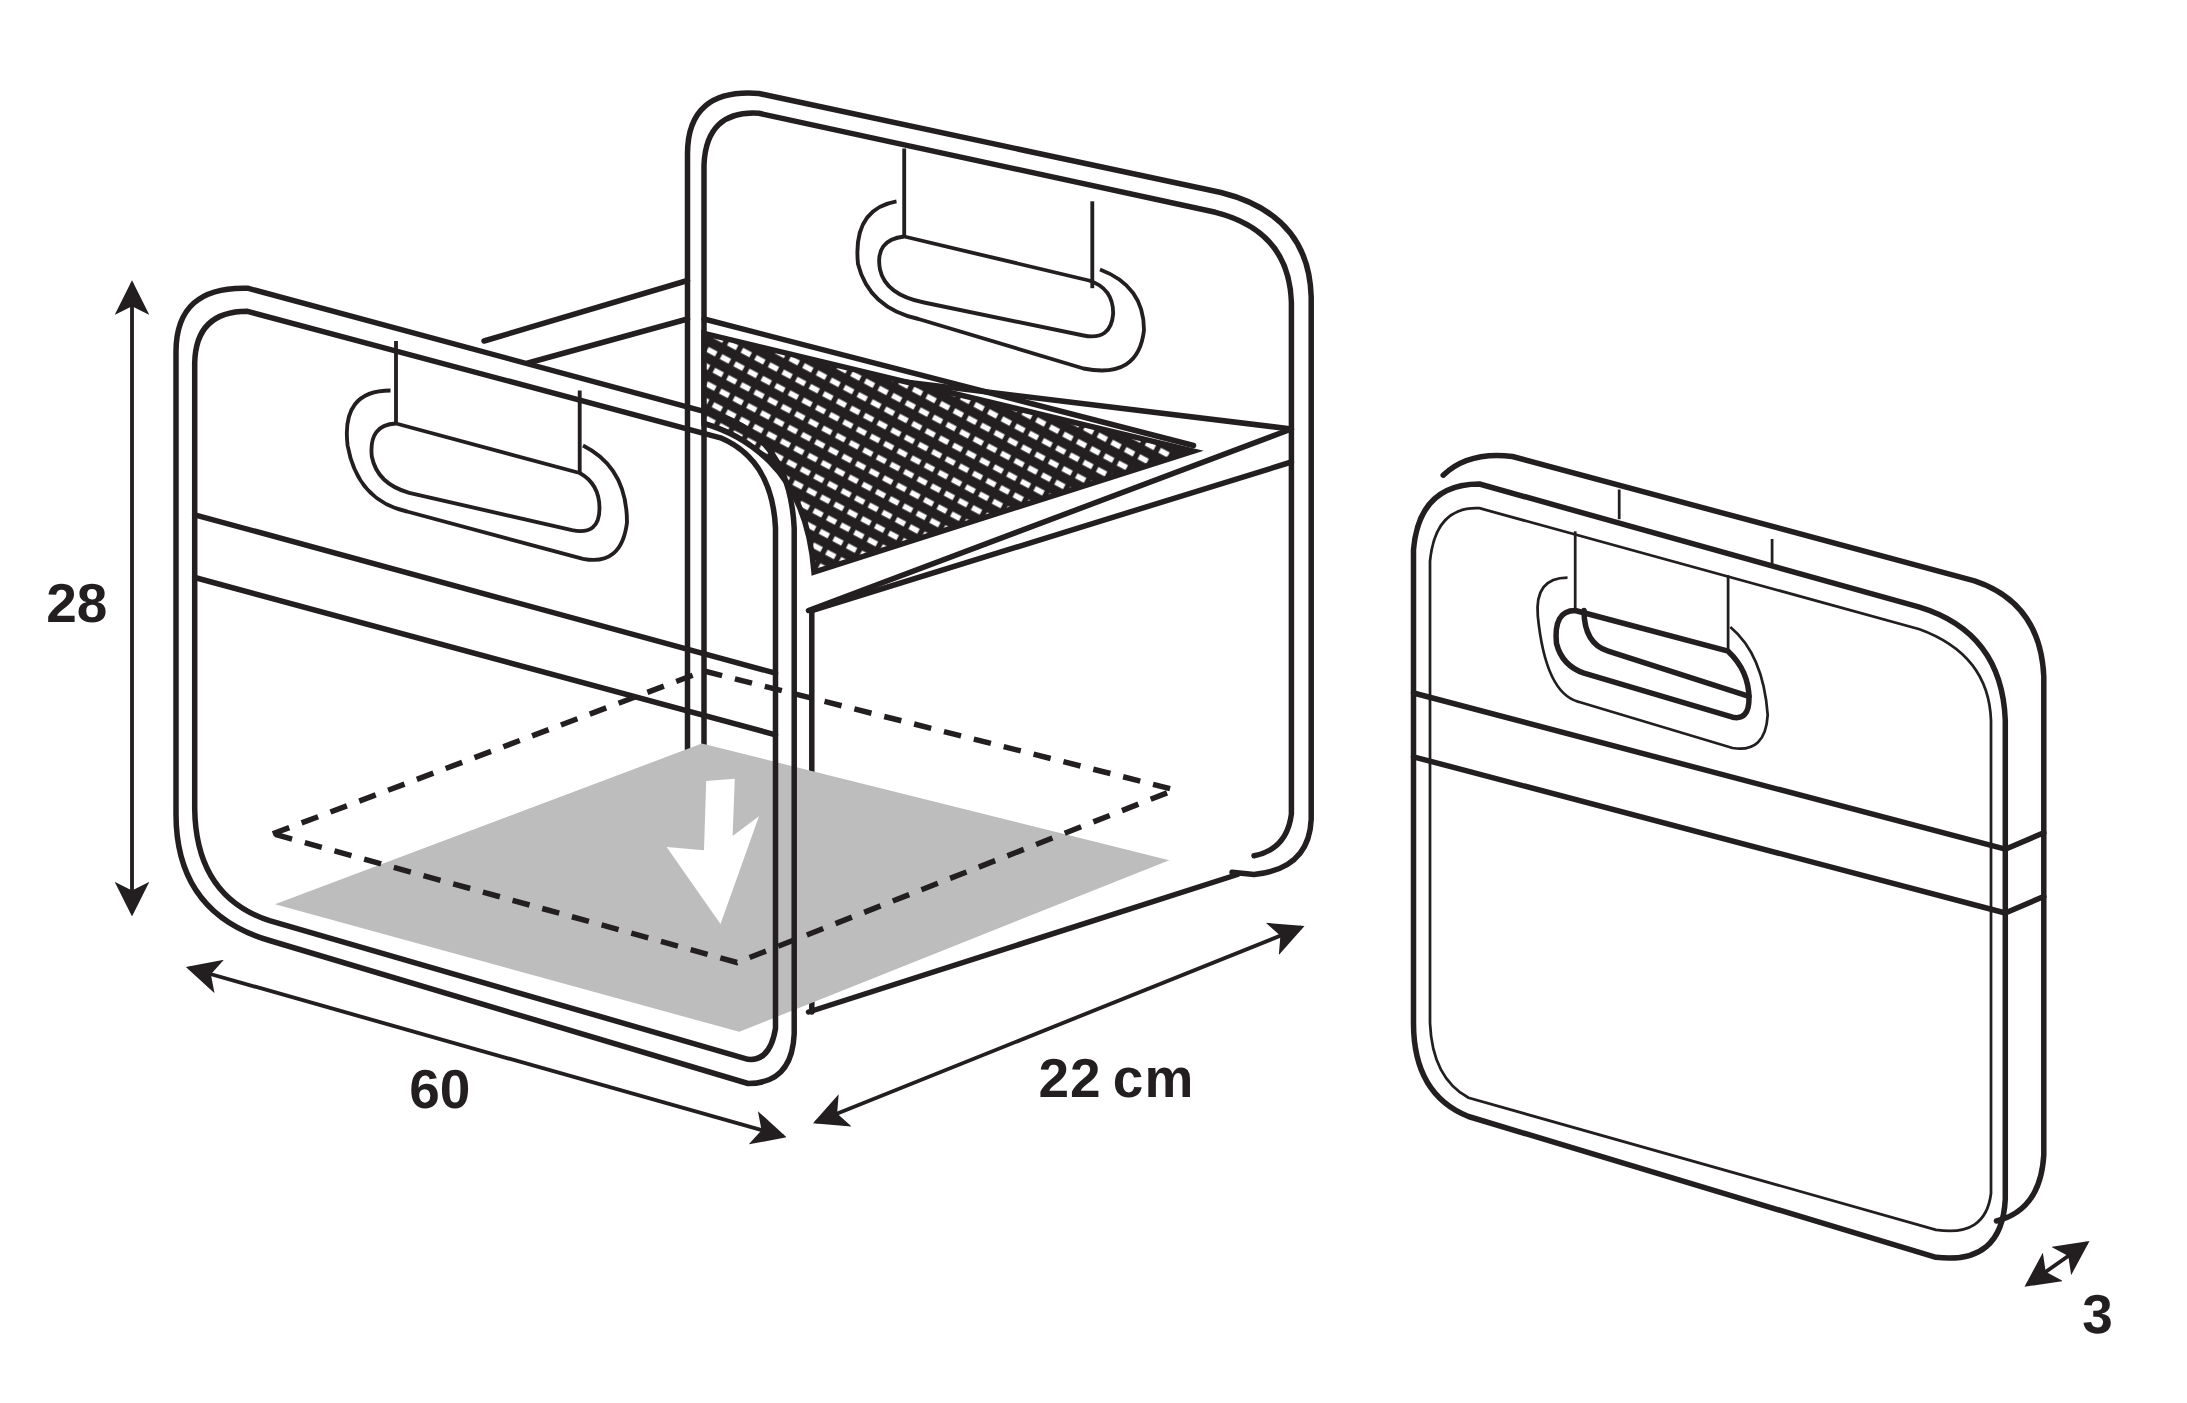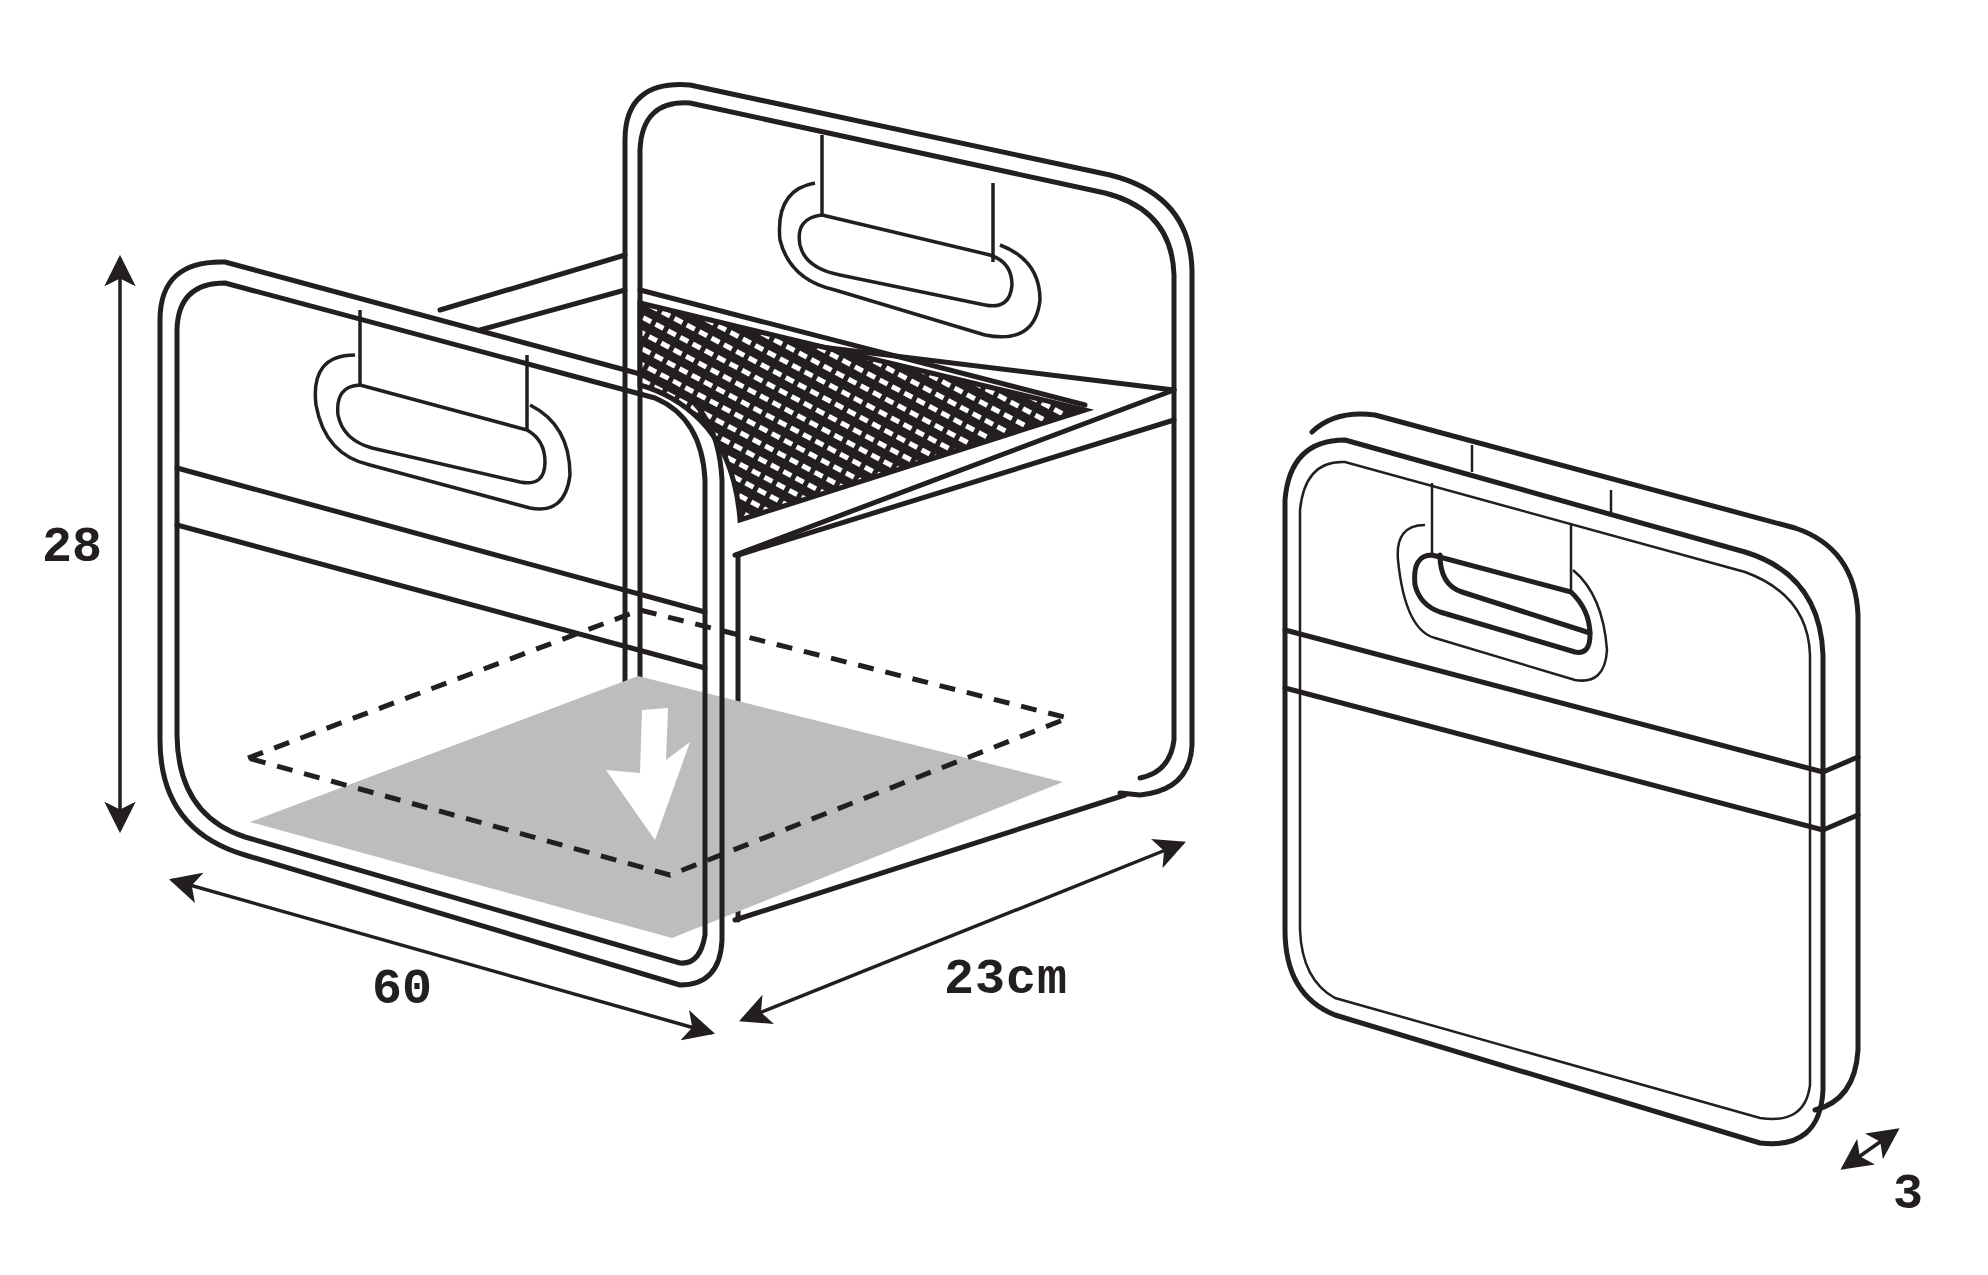--- a/index.html
+++ b/index.html
@@ -5,30 +5,30 @@
   html, body { margin: 0; padding: 0; background: #ffffff; }
   body { width: 1988px; height: 1275px; overflow: hidden; position: relative; }
   #canvas { position: absolute; left: 0; top: 0; width: 1988px; height: 1275px; }
   .ln { fill: none; stroke: #231f20; stroke-width: 5; stroke-linejoin: round; stroke-linecap: round; }
   .ln-thin { fill: none; stroke: #231f20; stroke-width: 3.5; stroke-linejoin: round; }
   .ln-hair { fill: none; stroke: #231f20; stroke-width: 2.5; }
   .fill-w { fill: #ffffff; }
   .dash { fill: none; stroke: #231f20; stroke-width: 5; stroke-dasharray: 16 12; }
   .dim-label {
     position: absolute;
-    font-family: Liberation Mono, monospace;
+    font-family: Liberation Sans, sans-serif;
     font-weight: bold;
     color: #231f20;
     line-height: 1;
     white-space: nowrap;
   }
   #lbl-height { left: 42px; top: 523px; font-size: 50px; }
   #lbl-width  { left: 372px; top: 965px; font-size: 50px; }
   #lbl-depth  { left: 944px; top: 955px; font-size: 50px; letter-spacing: 1px; }
-  #lbl-depth .unit { margin-left: 0; }
+  #lbl-depth .unit { margin-left: 10px; }
   #lbl-thick  { left: 1893px; top: 1170px; font-size: 50px; }
 </style>
 </head>
 <body>
 
 <div id="diagram-root">
 <svg id="canvas" viewBox="0 0 1988 1275" xmlns="http://www.w3.org/2000/svg">
   <defs>
     <pattern id="mesh" patternUnits="userSpaceOnUse" width="14" height="14" patternTransform="rotate(28)">
       <rect width="14" height="14" fill="#231f20"></rect>
@@ -119,15 +119,15 @@
 
     <path class="ln" d="M1432,555 Q1412,555 1415,585 Q1420,605 1440,612 L1575,652 Q1590,655 1590,635 Q1590,610 1571,592 Z"></path>
     <path class="ln" d="M1440,555 Q1440,585 1462,592 L1590,633"></path>
 
     <line class="ln-thin" x1="1843" y1="1168" x2="1897" y2="1130" marker-end="url(#arrowhead)" marker-start="url(#arrowhead)"></line>
   </g>
 </svg>
 
 <div id="lbl-height" class="dim-label">28</div>
 <div id="lbl-width" class="dim-label">60</div>
-<div id="lbl-depth" class="dim-label"><span>23</span><span class="unit">cm</span></div>
+<div id="lbl-depth" class="dim-label"><span>22</span><span class="unit">cm</span></div>
 <div id="lbl-thick" class="dim-label">3</div>
 </div>
 
 </body></html>

